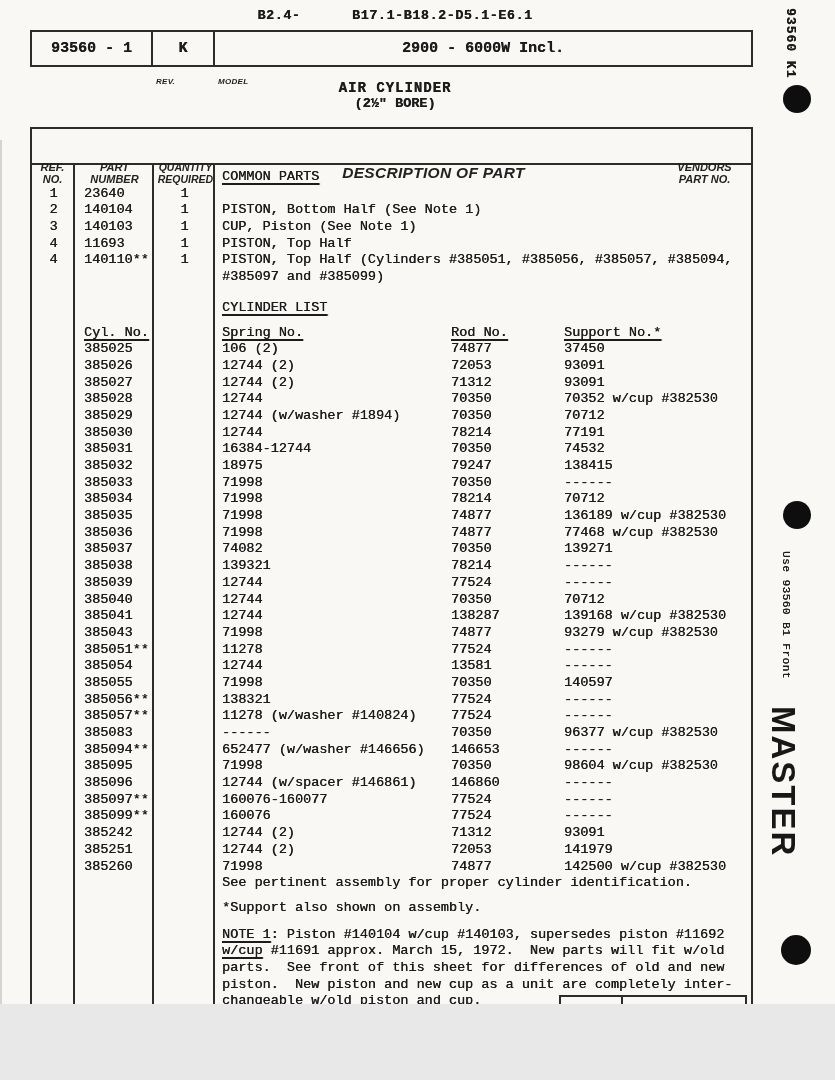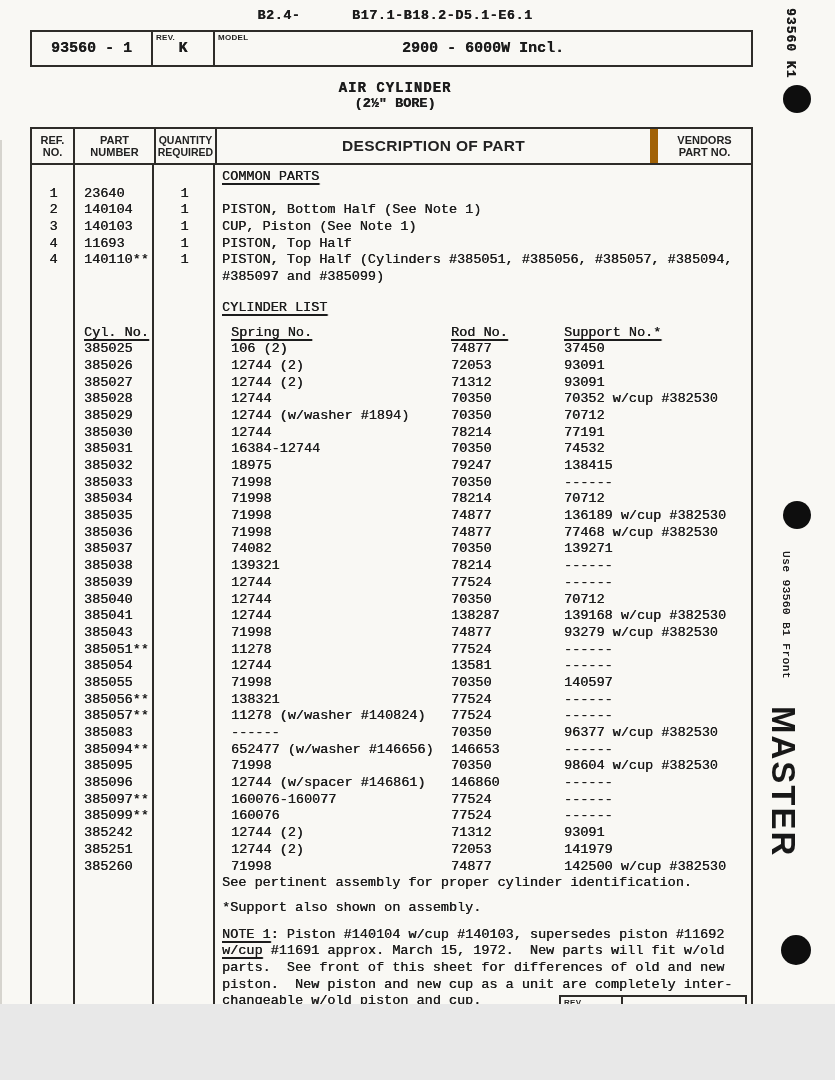--- a/index.html
+++ b/index.html
@@ -3,21 +3,21 @@
 <meta charset="utf-8">
 <style>
   * { margin:0; padding:0; box-sizing:border-box; }
   html,body { background:#e8e8e8; }
   .page {
     position:relative; width:835px; height:1004px; margin:0 auto;
     background:#f9f8f4; overflow:hidden; color:#1c1c1c;
     font-family:"Liberation Mono","DejaVu Sans Mono",monospace;
     text-shadow:0.3px 0 0 currentColor;
   }
-  .sans { font-family:"Liberation Sans","DejaVu Sans",sans-serif; font-weight:700; text-shadow:none; }
+  .sans { font-family:"Liberation Sans","DejaVu Sans",sans-serif; font-style:italic; font-weight:700; text-shadow:none;margin-top:44px; }
   .pre { white-space:pre; }
   .ul { text-decoration:underline; text-underline-offset:3px; text-decoration-thickness:1.5px; }
 
   .doc-codes { position:absolute; left:0; top:8px; width:790px; text-align:center;
     font-size:13.5px; font-weight:700; letter-spacing:0.5px; }
 
   .hdr-box { position:absolute; left:30px; top:30px; width:723px; height:37px;
     border:2px solid #2e2c29; display:flex; }
   .hdr-c1 { width:121px; border-right:2px solid #2e2c29; display:flex; align-items:center; justify-content:center; font-size:15px; font-weight:700; }
   .hdr-c2 { width:62px; border-right:2px solid #2e2c29; position:relative; display:flex; align-items:center; justify-content:center; font-size:15px; font-weight:700; }
@@ -42,21 +42,21 @@
   .vline { position:absolute; top:0; bottom:0; width:2px; background:#2e2c29; }
   .vl1 { left:41px; } .vl2 { left:120px; } .vl3 { left:181px; }
 
   .trow { display:flex; height:16.7px; line-height:16.7px; white-space:pre; }
   .c-ref  { width:43px; text-align:center; }
   .c-part { width:79px; padding-left:9px; }
   .c-qty  { width:61px; text-align:center; }
   .c-desc { flex:1; padding-left:7px; }
   .c-indent { margin-left:183px; padding-left:7px; flex:1; }
   .c-cyl  { margin-left:43px; width:140px; padding-left:9px; }
-  .c-spring { width:236px; padding-left:16px; }
+  .c-spring { width:236px; padding-left:7px; }
   .c-rod    { width:113px; }
   .c-support{ flex:1; }
   .sp4{height:4px;} .sp8{height:8px;} .sp10{height:10px;} .sp14{height:14px;}
 
   .rev-box { position:absolute; left:559px; top:995px; width:188px; height:37px;
     border:2px solid #2e2c29; display:flex; background:#f9f8f4; z-index:6; }
   .rev-c1 { width:62px; border-right:2px solid #2e2c29; position:relative; display:flex; align-items:center; justify-content:center; font-size:14px; font-weight:700; }
   .rev-c2 { flex:1; display:flex; align-items:center; justify-content:center; font-size:14px; font-weight:700; }
 
   .order-note { position:absolute; left:237px; top:1022px; width:292px; height:16px; line-height:16px;

